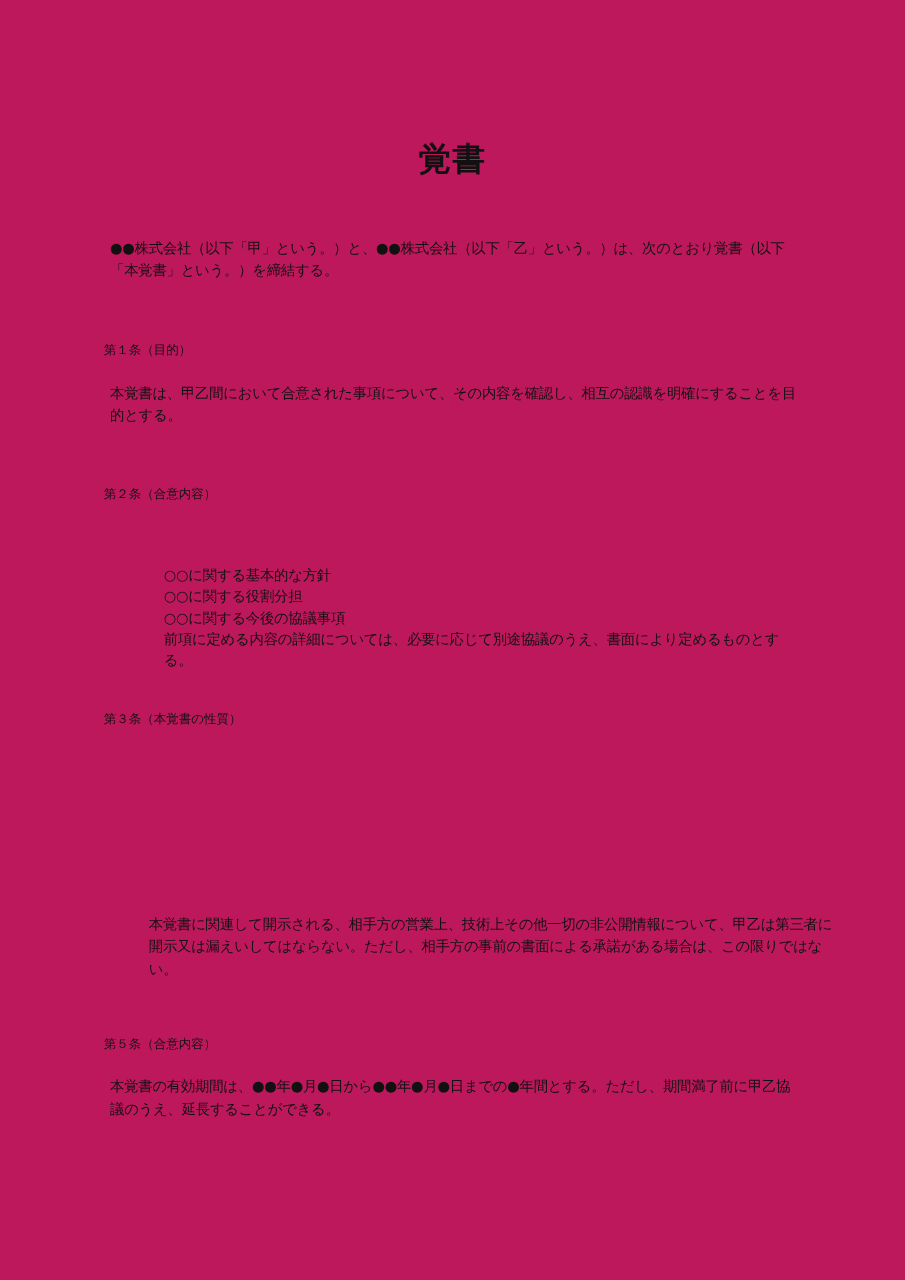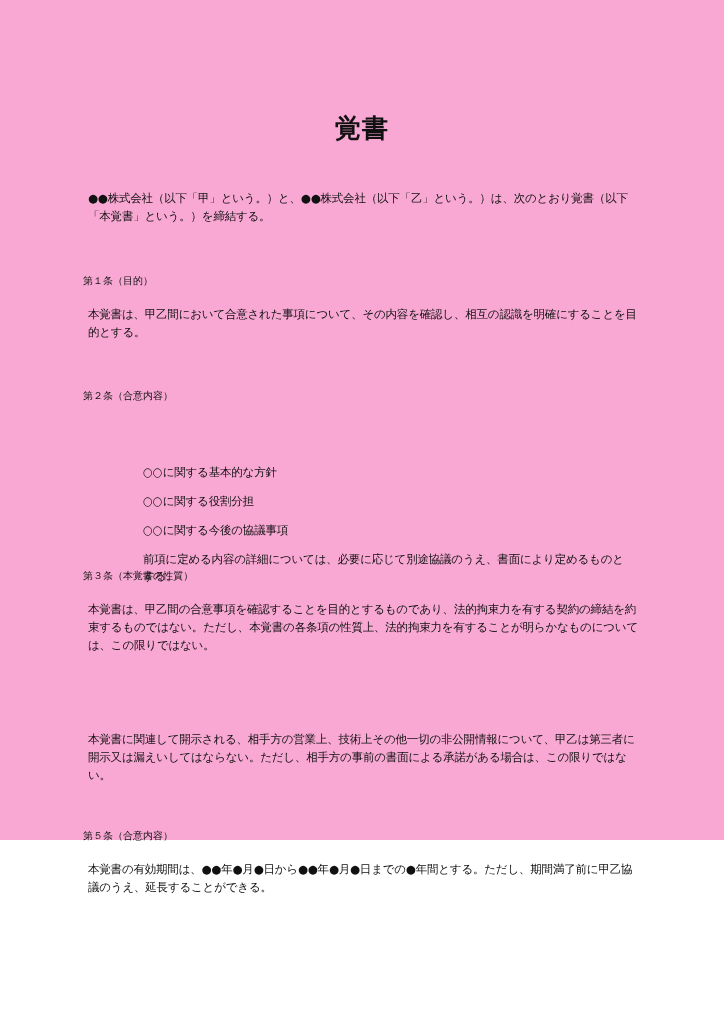--- a/index.html
+++ b/index.html
@@ -12,22 +12,22 @@
       height: 1024px;
       position: relative;
       overflow: hidden;
       font-family: "DejaVu Sans", "Liberation Sans", sans-serif;
       color: #111111;
     }
     .page {
       position: absolute;
       left: 0; top: 0;
       width: 724px;
-      height: 840px;
-      background: #f9a8d4;
+      height: 1024px;
+      background: #be185d;
     }
     .title {
       position: absolute;
       left: 0;
       width: 724px;
       top: 110px;
       text-align: center;
       font-size: 26px;
       font-weight: bold;
       letter-spacing: 1px;
@@ -53,21 +53,21 @@
       position: absolute;
       left: 131px;
       width: 510px;
       font-size: 11.5px;
       line-height: 17px;
       letter-spacing: -0.2px;
       margin: 0;
       padding: 0;
       list-style: none;
     }
-    .list li { margin: 12px; padding: 0; }
+    .list li { margin: 0; padding: 0; }
   </style>
 </head>
 <body>
 
 <div class="page">
 
   <div class="title">覚書</div>
 
   <div class="para" style="top:189px;">●●株式会社（以下「甲」という。）と、●●株式会社（以下「乙」という。）は、次のとおり覚書（以下「本覚書」という。）を締結する。</div>
 
@@ -76,20 +76,19 @@
 
   <div class="heading" style="top:385px;">第２条（合意内容）</div>
   <ul class="list" style="top:452px;">
     <li>○○に関する基本的な方針</li>
     <li>○○に関する役割分担</li>
     <li>○○に関する今後の協議事項</li>
     <li>前項に定める内容の詳細については、必要に応じて別途協議のうえ、書面により定めるものとする。</li>
   </ul>
 
   <div class="heading" style="top:565px;">第３条（本覚書の性質）</div>
-  <div class="para" style="top:600px;">本覚書は、甲乙間の合意事項を確認することを目的とするものであり、法的拘束力を有する契約の締結を約束するものではない。ただし、本覚書の各条項の性質上、法的拘束力を有することが明らかなものについては、この限りではない。</div>
 
-  <div class="para" style="top:730px;">本覚書に関連して開示される、相手方の営業上、技術上その他一切の非公開情報について、甲乙は第三者に開示又は漏えいしてはならない。ただし、相手方の事前の書面による承諾がある場合は、この限りではない。</div>
+  <div class="para" style="top:730px;margin-left:31px;">本覚書に関連して開示される、相手方の営業上、技術上その他一切の非公開情報について、甲乙は第三者に開示又は漏えいしてはならない。ただし、相手方の事前の書面による承諾がある場合は、この限りではない。</div>
 
   <div class="heading" style="top:825px;">第５条（合意内容）</div>
   <div class="para" style="top:860px;">本覚書の有効期間は、●●年●月●日から●●年●月●日までの●年間とする。ただし、期間満了前に甲乙協議のうえ、延長することができる。</div>
 
 </div>
 
 </body></html>

